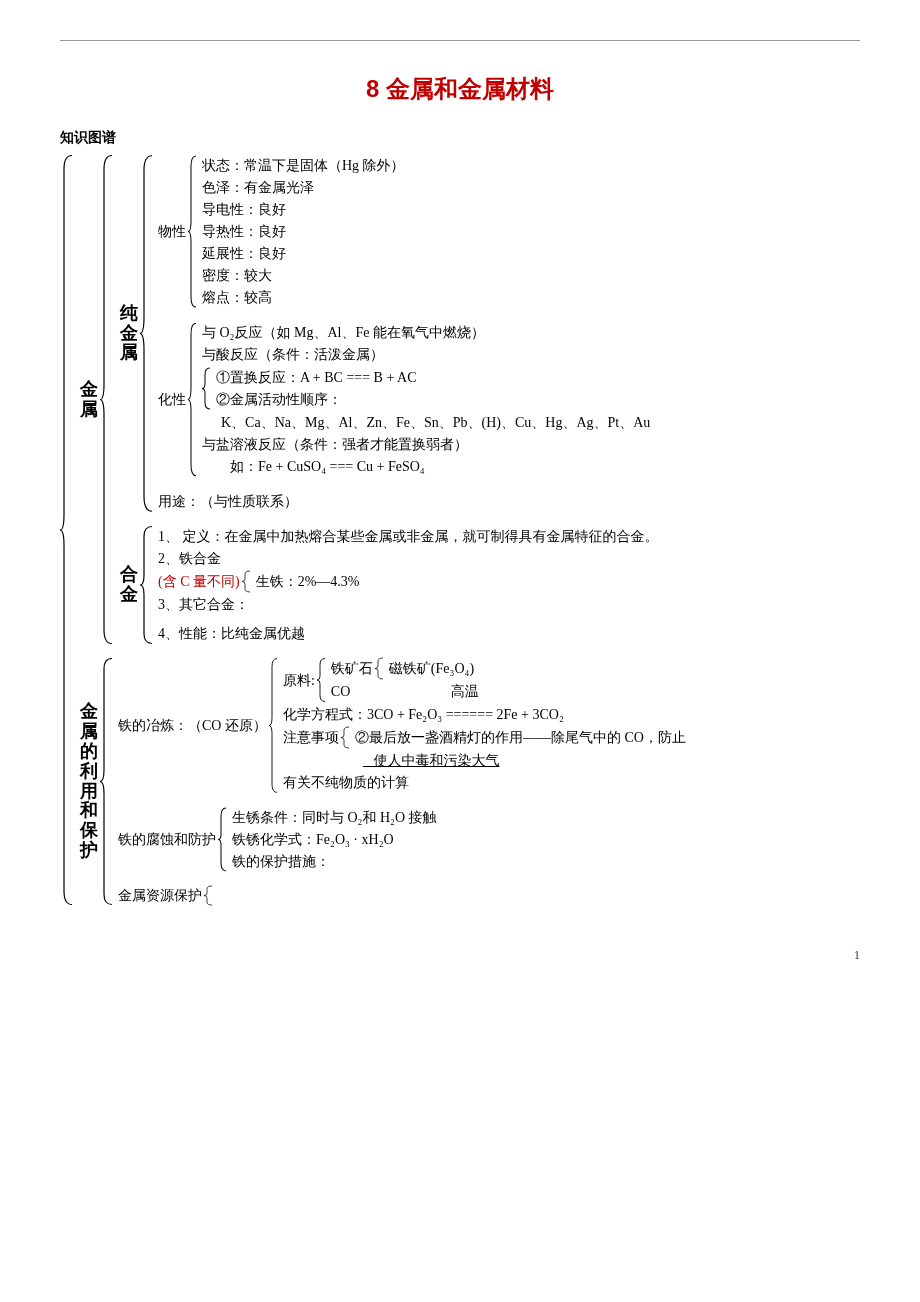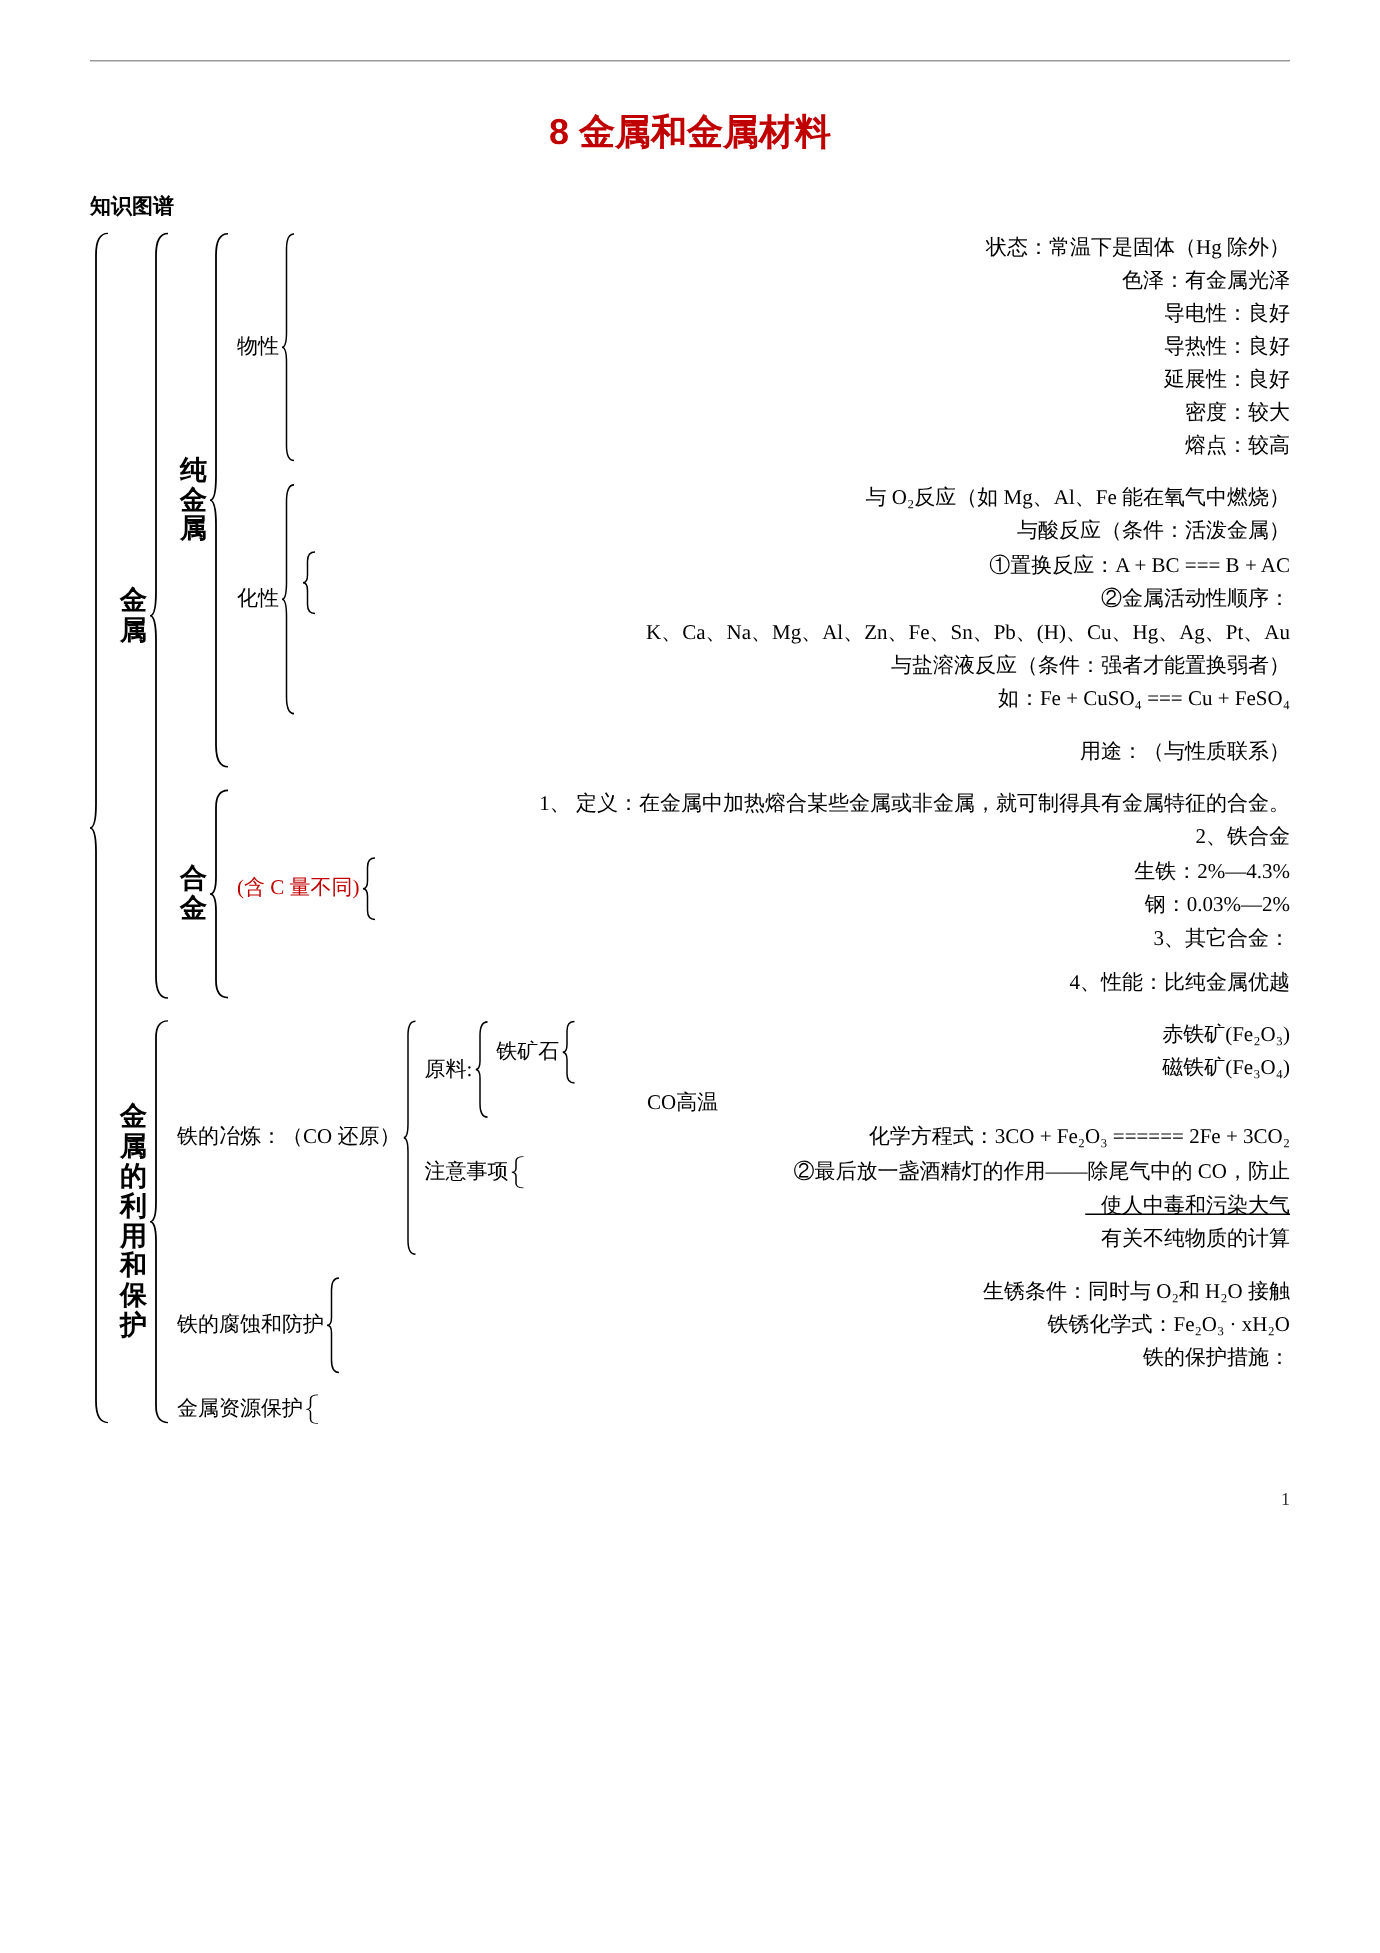--- a/index.html
+++ b/index.html
@@ -44,21 +44,21 @@
   }
   .vlabel span { display: block; }
   .brace {
     font-size: 0;
     width: 14px;
     position: relative;
     flex: 0 0 14px;
   }
   .brace svg { position: absolute; top:0; left:0; width:100%; height:100%; }
   .content { flex: 1; padding-left: 4px; }
-  .item { margin: 1px 0; text-align: right; }
+  .item { margin: 1px 0; }
   .gap { height: 12px; }
   .red { color: #c00000; }
   .page-num {
     text-align: right;
     margin-top: 40px;
     font-size: 12px;
     color: #333;
   }
   .subrow { display: flex; align-items: stretch; }
   .sublabel {
@@ -181,21 +181,20 @@
             <div class="item">2、铁合金</div>
             <div class="subrow">
               <div class="sublabel red">(含 C 量不同)</div>
               <div class="small-brace">
                 <svg viewBox="0 0 10 44" preserveAspectRatio="none">
                     <path d="M8 2 Q3 2 3 8 L3 17 Q3 22 0 22 Q3 22 3 27 L3 36 Q3 42 8 42" fill="none" stroke="#000" stroke-width="1"></path>
                   </svg>
               </div>
               <div class="content">
                 <div class="item">生铁：2%—4.3%</div>
-                <div class="item">钢：0.03%—2%</div>
               </div>
             </div>
             <div class="item">3、其它合金：</div>
             <div class="gap" style="height:6px;"></div>
             <div class="item">4、性能：比纯金属优越</div>
           </div>
         </div>
 
       </div>
     </div>
@@ -238,21 +237,20 @@
               </div>
               <div class="content">
                 <div class="subrow">
                   <div class="sublabel">铁矿石</div>
                   <div class="small-brace">
                     <svg viewBox="0 0 10 44" preserveAspectRatio="none">
                         <path d="M8 2 Q3 2 3 8 L3 17 Q3 22 0 22 Q3 22 3 27 L3 36 Q3 42 8 42" fill="none" stroke="#000" stroke-width="1"></path>
                       </svg>
                   </div>
                   <div class="content">
-                    <div class="item">赤铁矿(Fe₂O₃)</div>
                     <div class="item">磁铁矿(Fe₃O₄)</div>
                   </div>
                 </div>
                 <div class="subrow">
                   <div class="item" style="width:120px;">CO</div>
                   <div class="item">高温</div>
                 </div>
               </div>
             </div>
             <div class="item">化学方程式：3CO + Fe₂O₃ ====== 2Fe + 3CO₂</div>

